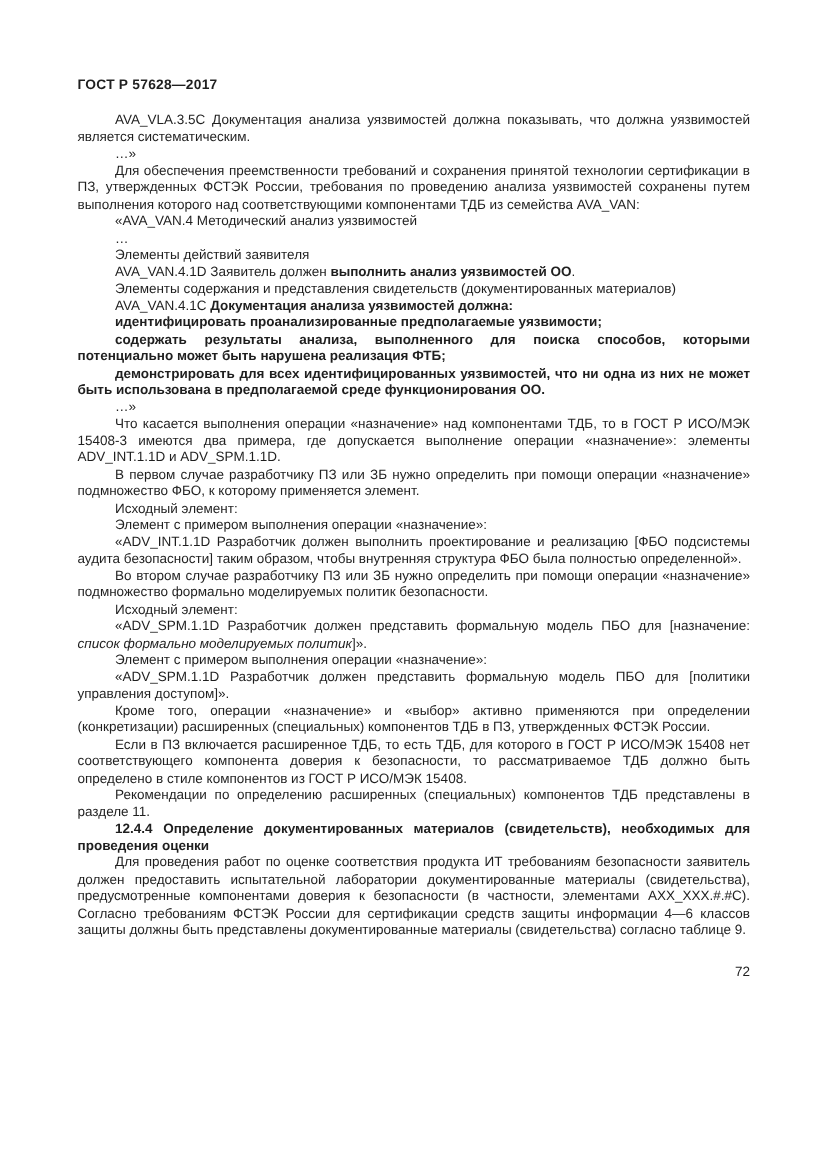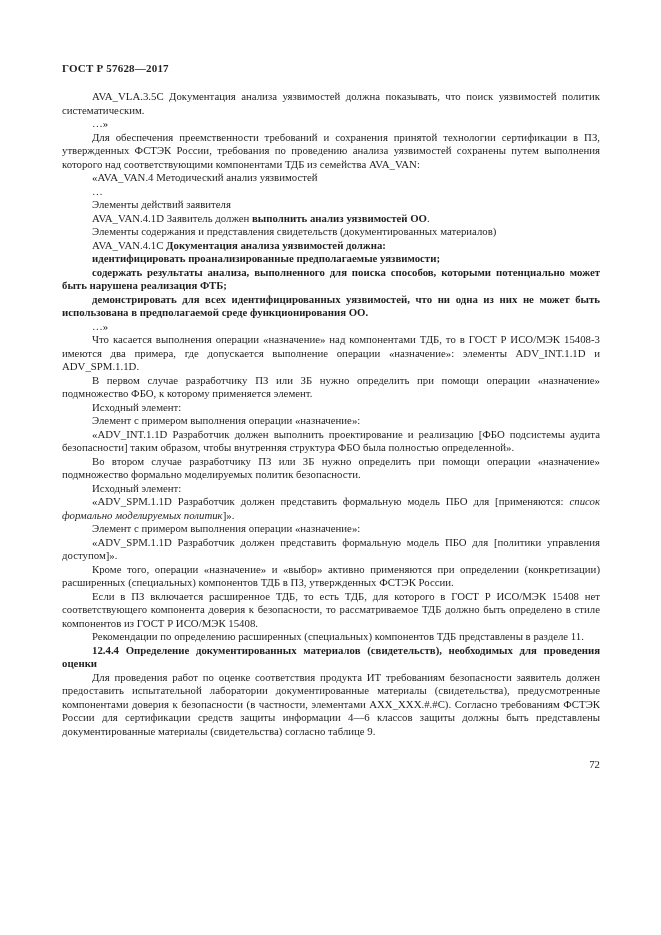--- a/index.html
+++ b/index.html
@@ -6,21 +6,21 @@
     margin: 0;
     padding: 0;
     background: #ffffff;
   }
   .page {
     position: relative;
     width: 661px;
     height: 935px;
     background: #ffffff;
     overflow: hidden;
-    font-family: Liberation Serif, serif;
+    font-family: Liberation Sans, sans-serif;
     color: #1f1f1f;
   }
   .content {
     position: absolute;
     left: 62px;
     top: 62px;
     width: 538px;
   }
   .doc-header {
     font-size: 11px;
@@ -46,41 +46,41 @@
     text-align: right;
   }
 </style>
 </head>
 <body>
 
 <div class="page">
   <div class="content">
     <div class="doc-header">ГОСТ Р 57628—2017</div>
     <div>
-        <p class="para"><span>AVA_VLA.3.5C Документация анализа уязвимостей должна показывать, что поиск уязвимостей политик систематическим.</span></p>
+        <p class="para"><span>AVA_VLA.3.5C Документация анализа уязвимостей должна показывать, что должна уязвимостей является систематическим.</span></p>
         <p class="para"><span>…»</span></p>
         <p class="para"><span>Для обеспечения преемственности требований и сохранения принятой технологии сертификации в ПЗ, утвержденных ФСТЭК России, требования по проведению анализа уязвимостей сохранены путем выполнения которого над соответствующими компонентами ТДБ из семейства AVA_VAN:</span></p>
         <p class="para"><span>«AVA_VAN.4 Методический анализ уязвимостей</span></p>
         <p class="para"><span>…</span></p>
         <p class="para"><span>Элементы действий заявителя</span></p>
         <p class="para"><span>AVA_VAN.4.1D Заявитель должен </span><span class="seg-bold">выполнить анализ уязвимостей ОО</span><span>.</span></p>
         <p class="para"><span>Элементы содержания и представления свидетельств (документированных материалов)</span></p>
         <p class="para"><span>AVA_VAN.4.1C </span><span class="seg-bold">Документация анализа уязвимостей должна:</span></p>
         <p class="para bold"><span>идентифицировать проанализированные предполагаемые уязвимости;</span></p>
         <p class="para bold"><span>содержать результаты анализа, выполненного для поиска способов, которыми потенциально может быть нарушена реализация ФТБ;</span></p>
         <p class="para bold"><span>демонстрировать для всех идентифицированных уязвимостей, что ни одна из них не может быть использована в предполагаемой среде функционирования ОО.</span></p>
         <p class="para"><span>…»</span></p>
         <p class="para"><span>Что касается выполнения операции «назначение» над компонентами ТДБ, то в ГОСТ Р ИСО/МЭК 15408-3 имеются два примера, где допускается выполнение операции «назначение»: элементы ADV_INT.1.1D и ADV_SPM.1.1D.</span></p>
         <p class="para"><span>В первом случае разработчику ПЗ или ЗБ нужно определить при помощи операции «назначение» подмножество ФБО, к которому применяется элемент.</span></p>
         <p class="para"><span>Исходный элемент:</span></p>
         <p class="para"><span>Элемент с примером выполнения операции «назначение»:</span></p>
         <p class="para"><span>«ADV_INT.1.1D Разработчик должен выполнить проектирование и реализацию [ФБО подсистемы аудита безопасности] таким образом, чтобы внутренняя структура ФБО была полностью определенной».</span></p>
         <p class="para"><span>Во втором случае разработчику ПЗ или ЗБ нужно определить при помощи операции «назначение» подмножество формально моделируемых политик безопасности.</span></p>
         <p class="para"><span>Исходный элемент:</span></p>
-        <p class="para"><span>«ADV_SPM.1.1D Разработчик должен представить формальную модель ПБО для [применяются: </span><span class="seg-italic">список формально моделируемых политик</span><span>]».</span></p>
+        <p class="para"><span>«ADV_SPM.1.1D Разработчик должен представить формальную модель ПБО для [назначение: </span><span class="seg-italic">список формально моделируемых политик</span><span>]».</span></p>
         <p class="para"><span>Элемент с примером выполнения операции «назначение»:</span></p>
         <p class="para"><span>«ADV_SPM.1.1D Разработчик должен представить формальную модель ПБО для [политики управления доступом]».</span></p>
         <p class="para"><span>Кроме того, операции «назначение» и «выбор» активно применяются при определении (конкретизации) расширенных (специальных) компонентов ТДБ в ПЗ, утвержденных ФСТЭК России.</span></p>
         <p class="para"><span>Если в ПЗ включается расширенное ТДБ, то есть ТДБ, для которого в ГОСТ Р ИСО/МЭК 15408 нет соответствующего компонента доверия к безопасности, то рассматриваемое ТДБ должно быть определено в стиле компонентов из ГОСТ Р ИСО/МЭК 15408.</span></p>
         <p class="para"><span>Рекомендации по определению расширенных (специальных) компонентов ТДБ представлены в разделе 11.</span></p>
         <p class="para heading"><span>12.4.4 Определение документированных материалов (свидетельств), необходимых для проведения оценки</span></p>
         <p class="para"><span>Для проведения работ по оценке соответствия продукта ИТ требованиям безопасности заявитель должен предоставить испытательной лаборатории документированные материалы (свидетельства), предусмотренные компонентами доверия к безопасности (в частности, элементами AXX_XXX.#.#C). Согласно требованиям ФСТЭК России для сертификации средств защиты информации 4—6 классов защиты должны быть представлены документированные материалы (свидетельства) согласно таблице 9.</span></p>
       </div>
     <div class="page-number">72</div>
   </div>

